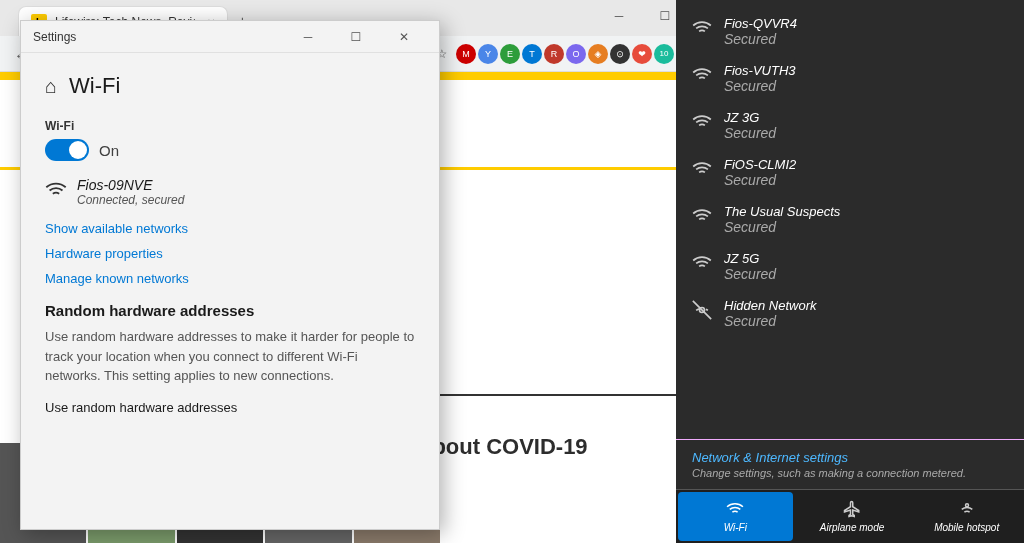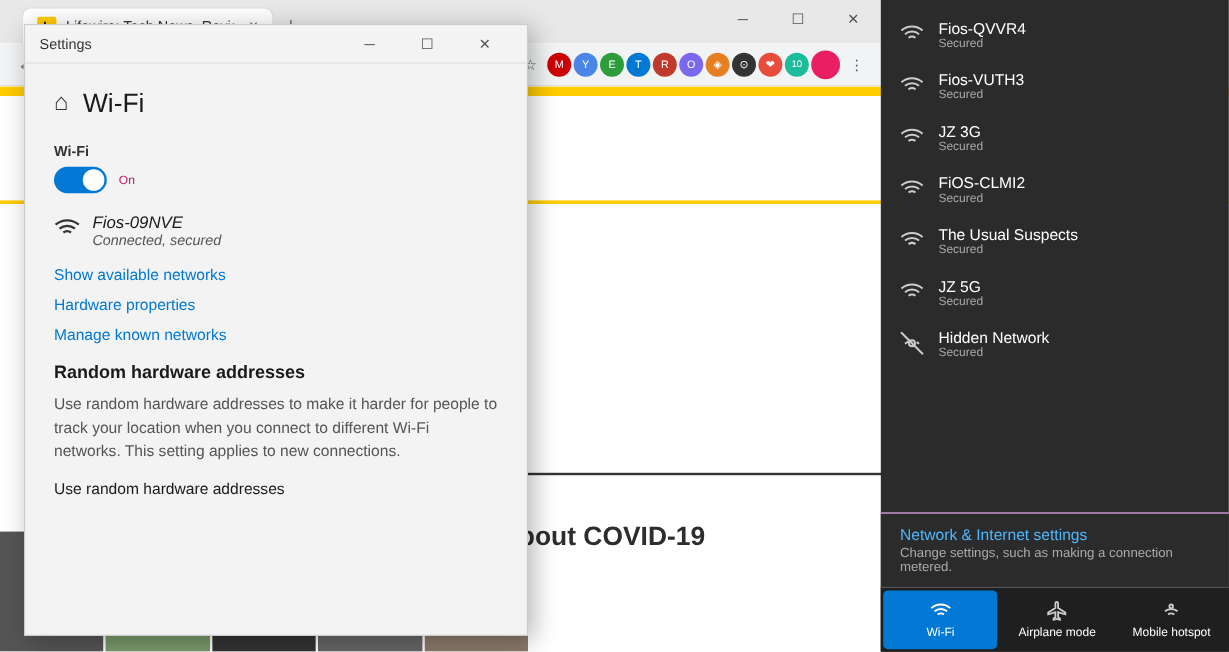--- a/index.html
+++ b/index.html
@@ -95,50 +95,50 @@
 
     .toggle-row { display: flex; align-items: center; gap: 10px; margin-bottom: 16px; }
     .toggle-switch {
       width: 44px; height: 22px; background: #0078d4; border-radius: 11px;
       position: relative; cursor: pointer;
     }
     .toggle-switch::after {
       content: ''; position: absolute; top: 2px; right: 2px;
       width: 18px; height: 18px; background: #fff; border-radius: 50%;
     }
-    .toggle-label { font-size: 10px; color: #be185d; }
+    .toggle-label { font-size: 15px; color: #404040; }
 
     .network-item { display: flex; align-items: flex-start; gap: 10px; margin-bottom: 14px; font-style: italic; }
     .wifi-signal-icon { font-size: 20px; color: #333; margin-top: 2px; }
     .network-info { }
     .network-name { font-size: 14px; color: #1a1a1a; font-weight: 500; }
     .network-status { font-size: 12px; color: #555; }
 
     .settings-link { color: #0078d4; font-size: 13px; cursor: pointer; margin-bottom: 10px; display: block; }
 
     .settings-section-header { font-size: 15px; font-weight: 600; color: #1a1a1a; margin: 16px 0 8px; }
     .settings-description { font-size: 13px; color: #555; line-height: 1.5; margin-bottom: 14px; }
 
     .toggle-row-with-label { display: flex; align-items: flex-start; justify-content: space-between; }
     .toggle-row-label { font-size: 13px; color: #1a1a1a; }
 
     
     .wifi-panel {
-      position: absolute; top: 0; right: 0; width: 290px; height: 543px;
-      background: #2b2b2b; color: #fff;
+      position: absolute; top: 0; right: 0; width: 348px; height: 543px;
+      background: #2b2b2b; color: #fff; font-style: italic;
     }
     .wifi-networks-list { padding: 8px 0; }
     .wifi-network-item {
       display: flex; align-items: flex-start; gap: 12px;
       padding: 8px 16px; cursor: pointer;
     }
     .wifi-net-icon { font-size: 18px; color: #ccc; margin-top: 2px; }
     .wifi-net-info { }
     .wifi-net-name { font-size: 13px; color: #fff; font-weight: 400; }
-    .wifi-net-secured { font-size: 10px; color: #aaa; }
+    .wifi-net-secured { font-size: 14px; color: #aaa; }
 
     .wifi-panel-footer {
       position: absolute; bottom: 0; left: 0; right: 0;
       background: #2b2b2b;
     }
     .network-internet-settings {
       padding: 10px 16px; cursor: pointer; border-top: 1px solid #f0abfc;
     }
     .nis-link { color: #4db8ff; font-size: 13px; }
     .nis-desc { font-size: 11px; color: #aaa; margin-top: 2px; }

